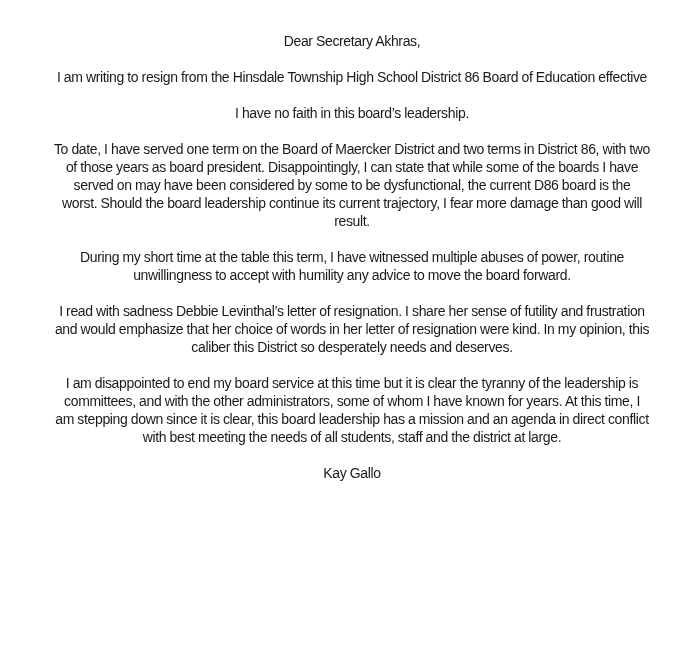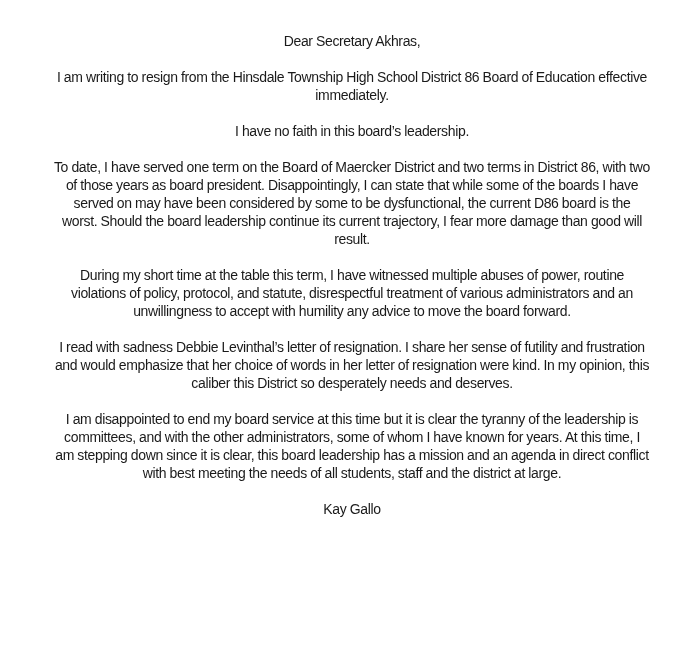--- a/index.html
+++ b/index.html
@@ -39,38 +39,36 @@
 </head>
 <body>
 
 <div class="letter">
   <p class="para">
     <span class="line">Dear Secretary Akhras,</span>
   </p>
 
   <p class="para">
     <span class="line">I am writing to resign from the Hinsdale Township High School District 86 Board of Education effective</span>
-    <span class="line">immediately.</span>
   </p>
 
   <p class="para">
     <span class="line">I have no faith in this board’s leadership.</span>
   </p>
 
   <p class="para">
     <span class="line">To date, I have served one term on the Board of Maercker District and two terms in District 86, with two</span>
     <span class="line">of those years as board president.  Disappointingly, I can state that while some of the boards I have</span>
     <span class="line">served on may have been considered by some to be dysfunctional, the current D86 board is the</span>
     <span class="line">worst.  Should the board leadership continue its current trajectory, I fear more damage than good will</span>
     <span class="line">result.</span>
   </p>
 
   <p class="para">
     <span class="line">During my short time at the table this term, I have witnessed multiple abuses of power, routine</span>
-    <span class="line">violations of policy, protocol, and statute, disrespectful treatment of various administrators and an</span>
     <span class="line">unwillingness to accept with humility any advice to move the board forward.</span>
   </p>
 
   <p class="para">
     <span class="line">I read with sadness Debbie Levinthal’s letter of resignation.  I share her sense of futility and frustration</span>
     <span class="line">and would emphasize that her choice of words in her letter of resignation were kind.  In my opinion, this</span>
     <span class="line">caliber this District so desperately needs and deserves.</span>
   </p>
 
   <p class="para">

